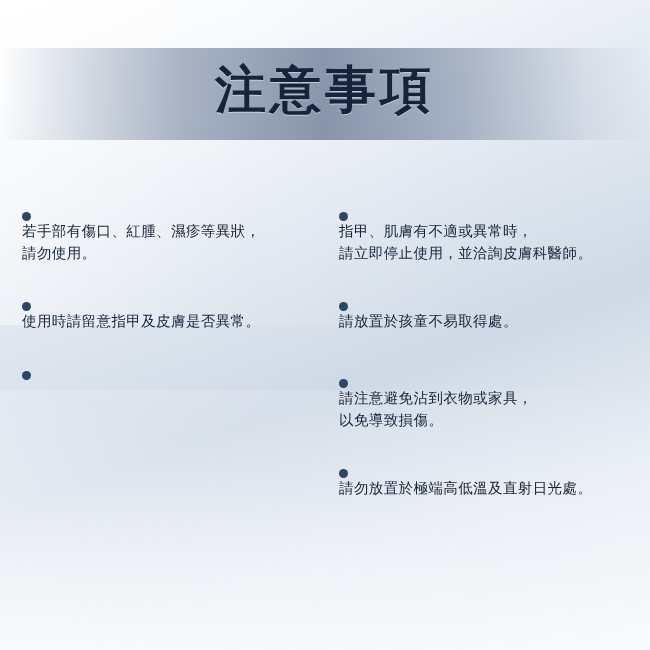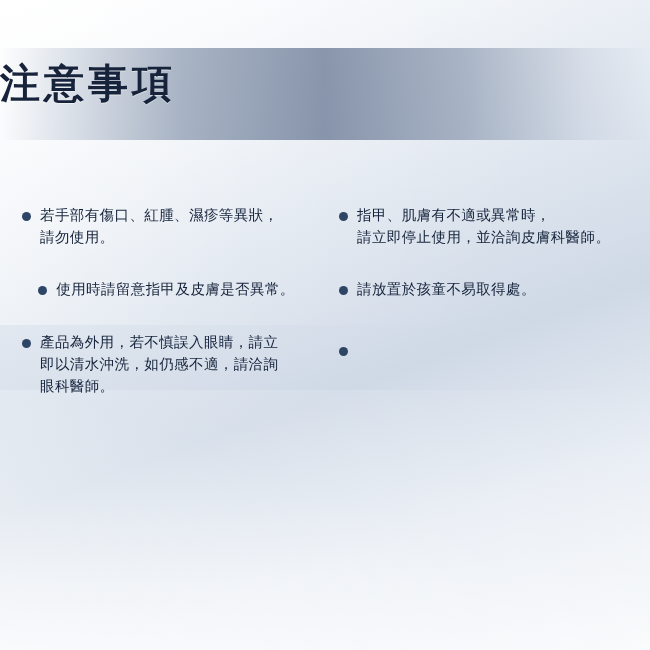--- a/index.html
+++ b/index.html
@@ -54,21 +54,22 @@
        rgba(96,113,142,0.72) 50%,
        rgba(126,141,166,0.6) 72%,
        rgba(176,188,206,0.3) 90%,
        rgba(200,210,224,0.0) 100%);
   }
   #title-text {
     position: absolute;
     left: 0;
     top: 56px;
     width: 650px;
-    font-size: 40px;
+    text-align: center;
+    font-size: 51px;
     font-weight: bold;
     letter-spacing: 4px;
     color: #17233b;
     font-family: "Liberation Serif", "DejaVu Serif", serif;
     text-shadow: 0 1px 0 rgba(255,255,255,0.45);
   }
 
   
   #content {
     position: absolute;
@@ -80,21 +81,21 @@
   }
   .column {
     width: 325px;
     box-sizing: border-box;
   }
   .col-left  { padding-left: 22px;  padding-right: 14px; }
   .col-right { padding-left: 14px;  padding-right: 16px; }
 
   .note-item {
     display: flex;
-    flex-direction: row;
+    flex-direction: column;
     align-items: flex-start;
     margin-bottom: 22px;
   }
   .bullet {
     flex: 0 0 auto;
     width: 9px;
     height: 9px;
     border-radius: 50%;
     background: #2e4566;
     margin-top: 7px;
@@ -134,35 +135,38 @@
         <span class="bullet"></span>
         <span class="note-text">若手部有傷口、紅腫、濕疹等異狀，
 請勿使用。</span>
       </div>
       <div class="note-item">
         <span class="bullet"></span>
         <span class="note-text">使用時請留意指甲及皮膚是否異常。</span>
       </div>
       <div class="note-item">
         <span class="bullet"></span>
-        <span class="note-text">產品為外用，若不慎誤入眼睛，請立
-即以清水沖洗，如仍感不適，請洽詢
-眼科醫師。</span>
       </div>
     </div>
 
     <div class="column col-right">
       <div class="note-item">
         <span class="bullet"></span>
         <span class="note-text">指甲、肌膚有不適或異常時，
 請立即停止使用，並洽詢皮膚科醫師。</span>
       </div>
       <div class="note-item">
         <span class="bullet"></span>
         <span class="note-text">請放置於孩童不易取得處。</span>
       </div>
       <div class="note-item">
         <span class="bullet"></span>
+        <span class="note-text">請注意避免沾到衣物或家具，
+以免導致損傷。</span>
+      </div>
+      <div class="note-item">
+        <span class="bullet"></span>
+        <span class="note-text">請勿放置於極端高低溫及直射日光處。</span>
       </div>
     </div>
 
   </div>
 </div>
 
 </body></html>

